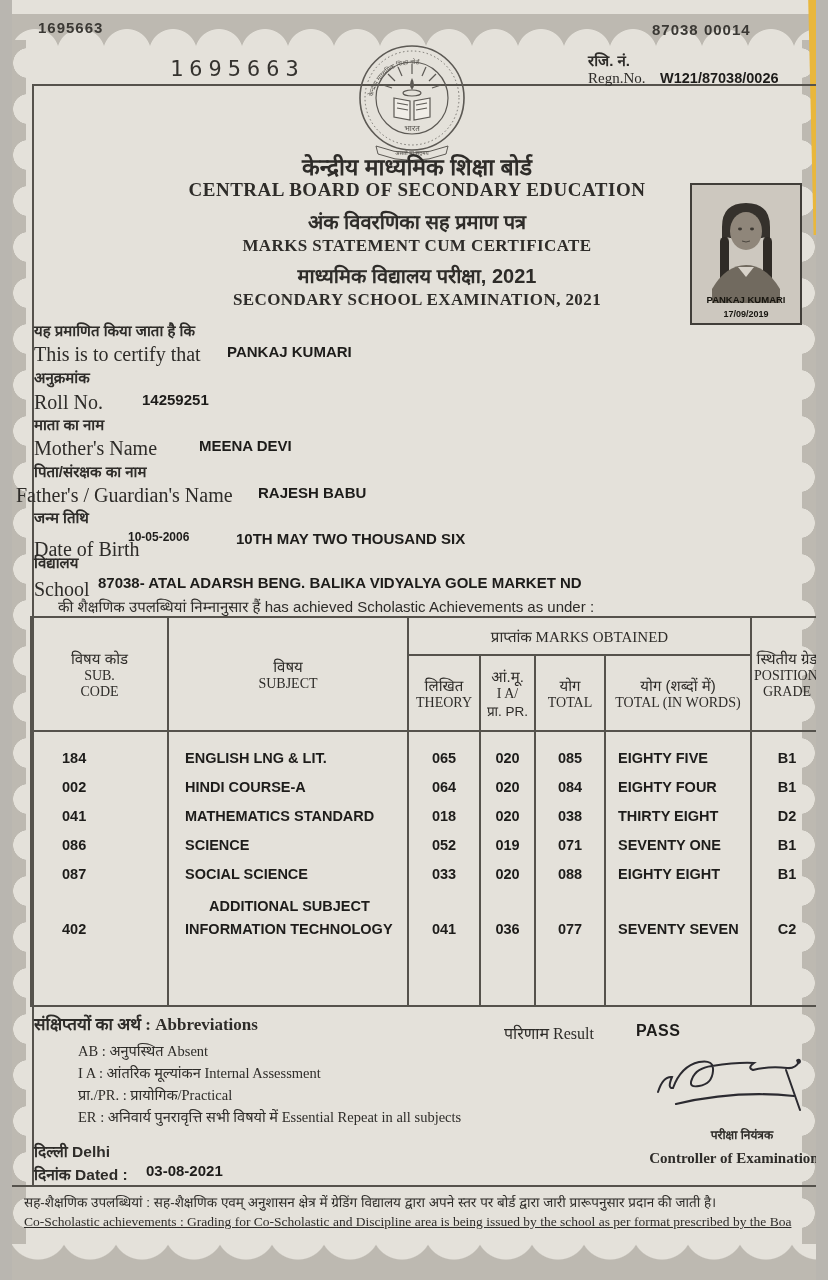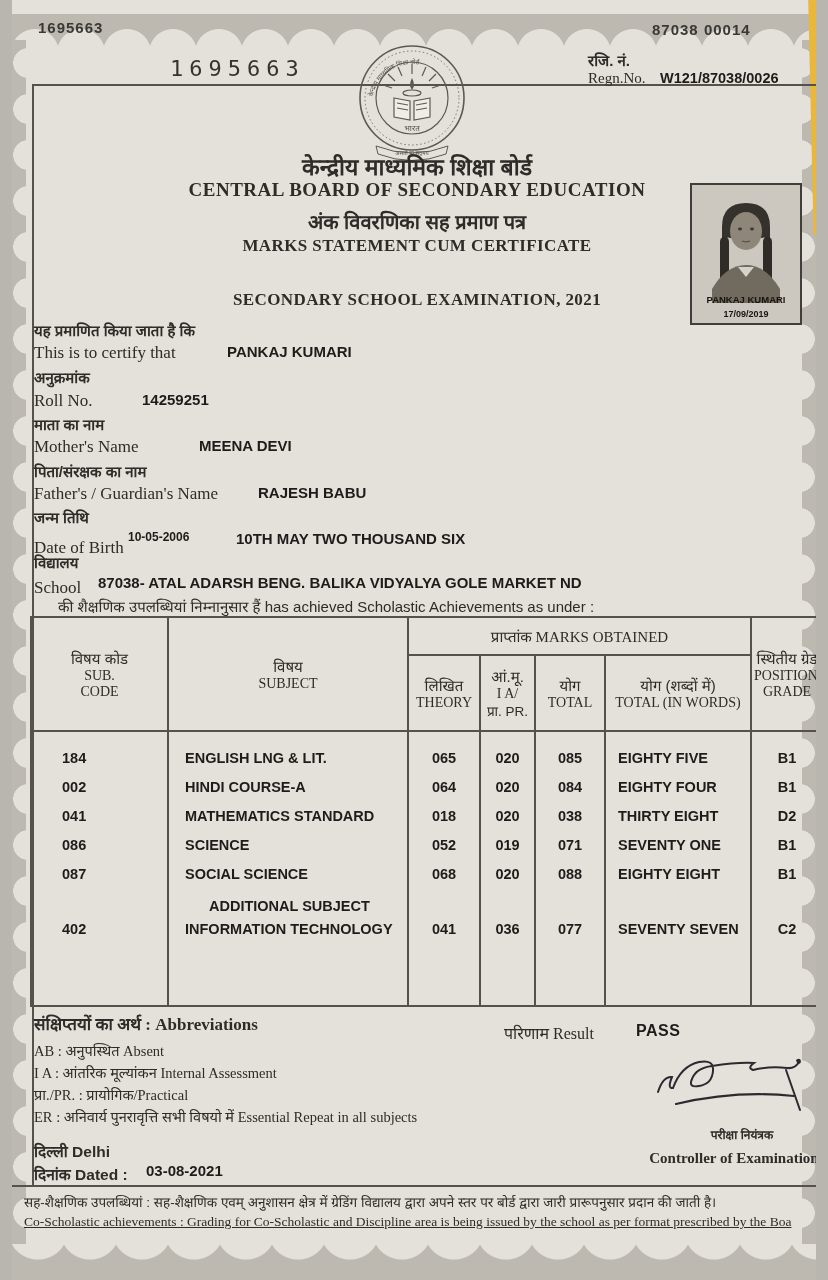--- a/index.html
+++ b/index.html
@@ -34,21 +34,21 @@
   .serif { font-family:"Liberation Serif", serif; }
   .val { font-family:"Liberation Sans", sans-serif; font-weight:bold; color:#1d1c1a; }
   .mono { font-family:"DejaVu Sans Mono", monospace; }
 
   .title-block { left:30px; width:750px; text-align:center; }
   .t-hi1 { font-size:23px; font-weight:bold; }
   .t-en1 { font-size:19px; font-weight:bold; letter-spacing:0.5px; }
   .t-hi2 { font-size:20px; font-weight:bold; }
   .t-en2 { font-size:17px; font-weight:bold; letter-spacing:0.4px; }
 
-  .lbl { font-size:17px; }
+  .lbl { font-size:20px; }
   .lbl-hi { font-size:15px; font-weight:bold; }
 
   
   .photo { left:678px; top:183px; width:112px; height:142px; border:2px solid #413e39;
     background:#d2cec6; }
   .photo .cap { position:absolute; left:0; right:0; text-align:center;
     font-family:"Liberation Sans", sans-serif; font-weight:bold; color:#17150f; }
 
   
   table.marks { border-collapse:collapse; table-layout:fixed; width:792px;
@@ -57,21 +57,21 @@
   table.marks td { border-left:2px solid #55524c; border-right:2px solid #55524c; }
   table.marks th { font-weight:normal; vertical-align:middle; text-align:center; padding:2px; }
   .th-hi { font-size:15px; }
   .th-en { font-family:"Liberation Serif", serif; font-size:14px; }
   td.c-code { text-align:left; padding-left:30px; }
   td.c-subj { text-align:left; padding-left:16px; }
   td.c-num, td.c-grade { text-align:center; }
   td.c-words { text-align:left; padding-left:12px; }
   .cellv { font-weight:bold; font-size:14.5px; color:#1d1c1a; }
 
-  .abbr-item { font-size:14.5px; }
+  .abbr-item { font-size:14.5px;padding-left:44px; }
   .foot-line { position:absolute; left:0; right:0; top:1185px; height:2px; background:#55524c; }
   .footer-text { font-size:13.5px; white-space:nowrap; overflow:hidden; width:814px; }
 </style>
 </head>
 <body>
 
 <div class="page">
 
   <div class="band band-top"></div>
   <div class="band band-bottom"></div>
@@ -123,20 +123,21 @@
   </div>
 
   <div class="abs lbl-hi hi" style="left:576px; top:50px;">रजि. नं.</div>
   <div class="abs serif" style="left:576px; top:70px; font-size:15px;">Regn.No.</div>
   <div class="abs val" style="left:648px; top:70px; font-size:14.5px;">W121/87038/0026</div>
 
   <div class="abs title-block t-hi1 hi" style="top:150px;">केन्द्रीय माध्यमिक शिक्षा बोर्ड</div>
   <div class="abs title-block t-en1 serif" style="top:179px;">CENTRAL BOARD OF SECONDARY EDUCATION</div>
   <div class="abs title-block t-hi2 hi" style="top:208px;">अंक विवरणिका सह प्रमाण पत्र</div>
   <div class="abs title-block t-en2 serif" style="top:236px;">MARKS STATEMENT CUM CERTIFICATE</div>
+  <div class="abs title-block t-hi2 hi" style="top:262px;">माध्यमिक विद्यालय परीक्षा, 2021</div>
   <div class="abs title-block t-en2 serif" style="top:290px;">SECONDARY SCHOOL EXAMINATION, 2021</div>
 
   <div class="abs photo">
     <svg viewBox="0 0 108 138" width="108" height="138">
       <rect width="108" height="138" fill="#cdc8bf"></rect>
       <path d="M30 42 q0 -24 24 -24 q24 0 24 24 l0 16 q-5 -7 -8 -5 l-32 0 q-3 -2 -8 5 z" fill="#35312c"></path>
       <ellipse cx="54" cy="46" rx="16" ry="19" fill="#8f867a"></ellipse>
       <ellipse cx="48" cy="44" rx="2" ry="1.4" fill="#3c3832"></ellipse>
       <ellipse cx="60" cy="44" rx="2" ry="1.4" fill="#3c3832"></ellipse>
       <path d="M50 56 q4 2 8 0" stroke="#4a453e" fill="none"></path>
@@ -155,21 +156,21 @@
 
   <div class="abs lbl-hi hi" style="left:22px; top:367px;">अनुक्रमांक</div>
   <div class="abs lbl serif" style="left:22px; top:391px;">Roll No.</div>
   <div class="abs val" style="left:130px; top:391px; font-size:15px;">14259251</div>
 
   <div class="abs lbl-hi hi" style="left:22px; top:414px;">माता का नाम</div>
   <div class="abs lbl serif" style="left:22px; top:437px;">Mother's Name</div>
   <div class="abs val" style="left:187px; top:437px; font-size:15px;">MEENA DEVI</div>
 
   <div class="abs lbl-hi hi" style="left:22px; top:461px;">पिता/संरक्षक का नाम</div>
-  <div class="abs lbl serif" style="left:22px; top:484px;">Father's / Guardian's Name</div>
+  <div class="abs lbl serif" style="left:4px; top:484px;">Father's / Guardian's Name</div>
   <div class="abs val" style="left:246px; top:484px; font-size:15px;">RAJESH BABU</div>
 
   <div class="abs lbl-hi hi" style="left:22px; top:507px;">जन्म तिथि</div>
   <div class="abs lbl serif" style="left:22px; top:530px;margin-top:8px;">Date of Birth</div>
   <div class="abs val" style="left:116px; top:530px; font-size:12px;">10-05-2006</div>
   <div class="abs val" style="left:224px; top:530px; font-size:15px;">10TH MAY TWO THOUSAND SIX</div>
 
   <div class="abs lbl-hi hi" style="left:22px; top:552px;">विद्यालय</div>
   <div class="abs lbl serif" style="left:22px; top:578px;">School</div>
   <div class="abs val" style="left:86px; top:574px; font-size:15px;">87038-  ATAL ADARSH BENG. BALIKA VIDYALYA GOLE MARKET ND</div>
@@ -269,21 +270,21 @@
           <td class="c-subj cellv">SCIENCE</td>
           <td class="c-num cellv">052</td>
           <td class="c-num cellv">019</td>
           <td class="c-num cellv">071</td>
           <td class="c-words cellv">SEVENTY ONE</td>
           <td class="c-grade cellv">B1</td>
         </tr>
         <tr style="height:29px;">
           <td class="c-code cellv">087</td>
           <td class="c-subj cellv">SOCIAL SCIENCE</td>
-          <td class="c-num cellv">068</td>
+          <td class="c-num cellv">033</td>
           <td class="c-num cellv">020</td>
           <td class="c-num cellv">088</td>
           <td class="c-words cellv">EIGHTY EIGHT</td>
           <td class="c-grade cellv">B1</td>
         </tr>
         <tr style="height:26px;">
           <td></td>
           <td class="cellv" style="padding-left:40px; vertical-align:bottom;">ADDITIONAL SUBJECT</td>
           <td></td>
             <td></td>

